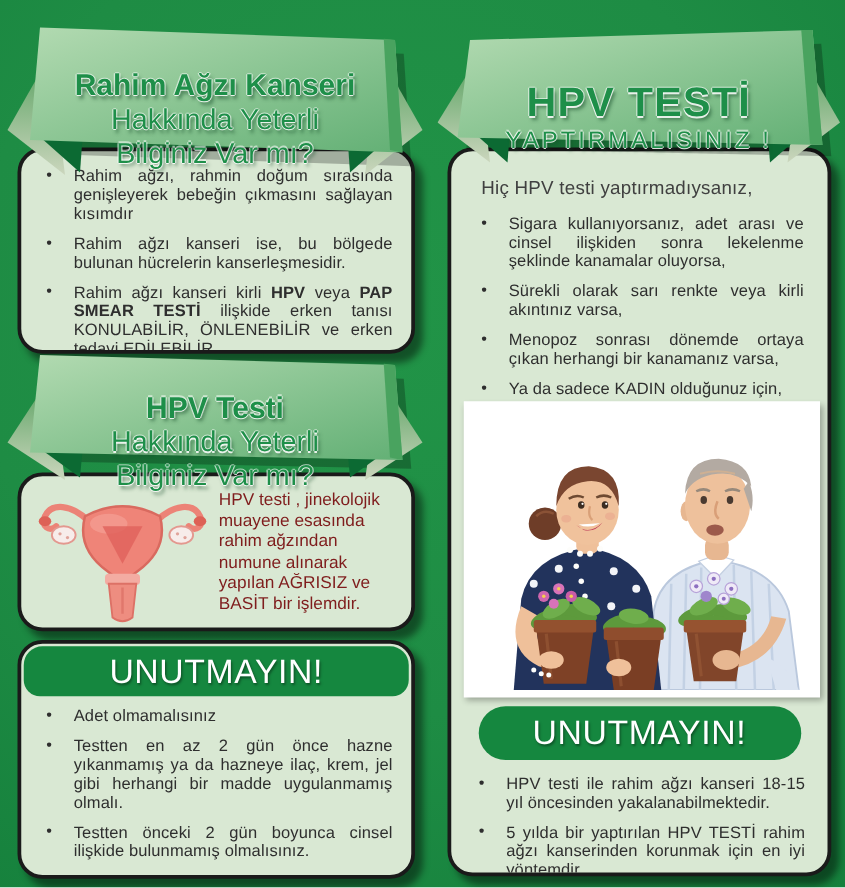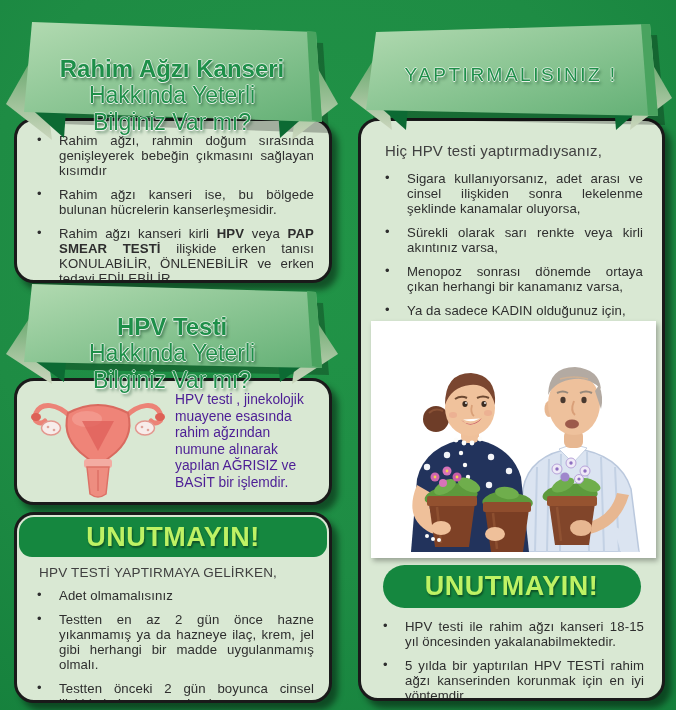--- a/index.html
+++ b/index.html
@@ -19,26 +19,26 @@
   .rib-big .l2{font-size:19px;font-weight:400;letter-spacing:2.5px;line-height:24px;}
   .bul{display:flex;align-items:flex-start;margin-bottom:9px;color:#2e2e2e;}
   .bul .dot{flex:0 0 22px;width:22px;font-size:13px;line-height:1.1;}
   .bul .t{flex:1;text-align:justify;font-size:13.2px;line-height:1.14;letter-spacing:.1px;}
   .green-sub{color:#404040;letter-spacing:.2px;}
   b{font-weight:700;}
   
   #l-box1{left:14px;top:118px;width:318px;height:165px;padding:12px 15px 0 20px;}
   
   #l-box2{left:14px;top:378px;width:318px;height:127px;}
-  #l-box2 .txt{position:absolute;left:158px;right:12px;top:11px;font-size:13.8px;line-height:16.5px;color:#4c1d95;}
+  #l-box2 .txt{position:absolute;left:158px;right:12px;top:11px;font-size:13.8px;line-height:16.5px;color:#7f1d1d;}
   #uterus{position:absolute;left:10px;top:6px;}
   
   .rem-header{position:absolute;top:2px;left:2px;right:2px;height:40px;background:#15873f;
     border-radius:15px 15px 13px 13px;display:flex;align-items:center;justify-content:center;}
-  .rem-title{font-size:27px;font-weight:700;color:#bef264;letter-spacing:.5px;
+  .rem-title{font-size:27px;font-weight:400;color:#ffffff;letter-spacing:.5px;
     text-shadow:1px 2px 2px rgba(0,0,0,.4);}
   #l-rem{left:14px;top:512px;width:318px;height:191px;}
   #l-rem .rem-body{position:absolute;top:46px;left:0;right:0;padding:4px 15px 0 20px;}
   #l-rem .green-sub{font-size:13.5px;margin:0 0 8px 2px;}
   
   #r-box{left:358px;top:118px;width:307px;height:583px;}
   #r-box .green-sub{position:absolute;left:24px;top:21px;font-size:15px;}
   #r-bullets{position:absolute;left:24px;right:19px;top:50px;}
   #photo-frame{position:absolute;left:10px;top:200px;width:285px;height:237px;background:#ffffff;
     box-shadow:2px 3px 5px rgba(0,0,0,.3);box-sizing:border-box;padding:6px;}
@@ -140,21 +140,20 @@
       <div class="l2">Hakkında Yeterli</div>
       <div class="l3">Bilginiz Var mı?</div>
     </div>
   </div>
 
   <div class="box" id="l-rem">
     <div class="rem-header">
       <span class="rem-title">UNUTMAYIN!</span>
     </div>
     <div class="rem-body">
-      <div class="green-sub">HPV TESTİ YAPTIRMAYA GELİRKEN,</div>
       <div class="bul">
         <span class="dot">•</span>
         <span class="t">Adet olmamalısınız</span>
       </div>
       <div class="bul">
         <span class="dot">•</span>
         <span class="t">Testten en az 2 gün önce hazne yıkanmamış ya da hazneye ilaç, krem, jel gibi herhangi bir madde uygulanmamış olmalı.</span>
       </div>
       <div class="bul">
         <span class="dot">•</span>
@@ -345,17 +344,18 @@
       </defs>
       <polygon points="30,22 304,14 312,104 20,98" fill="rgba(0,0,0,0.25)" transform="translate(3,5)"></polygon>
       <polygon points="32,30 0,82 42,114" fill="url(#wg3)"></polygon>
       <polygon points="292,30 322,82 280,114" fill="url(#wg3)"></polygon>
       <polygon points="22,84 56,114 58,88" fill="#0c6a33"></polygon>
       <polygon points="300,84 266,114 264,88" fill="#0c6a33"></polygon>
       <polygon points="26,16 300,8 308,100 16,94" fill="url(#pg3)"></polygon>
       <polygon points="291,8 300,8 308,100 298,99" fill="#49a35f"></polygon>
     </svg>
     <div class="ribbon-text" style="top:26px;">
+      <div class="l1">HPV TESTİ</div>
       <div class="l2">YAPTIRMALISINIZ !</div>
     </div>
   </div>
 
 </div>
 
 </body></html>

